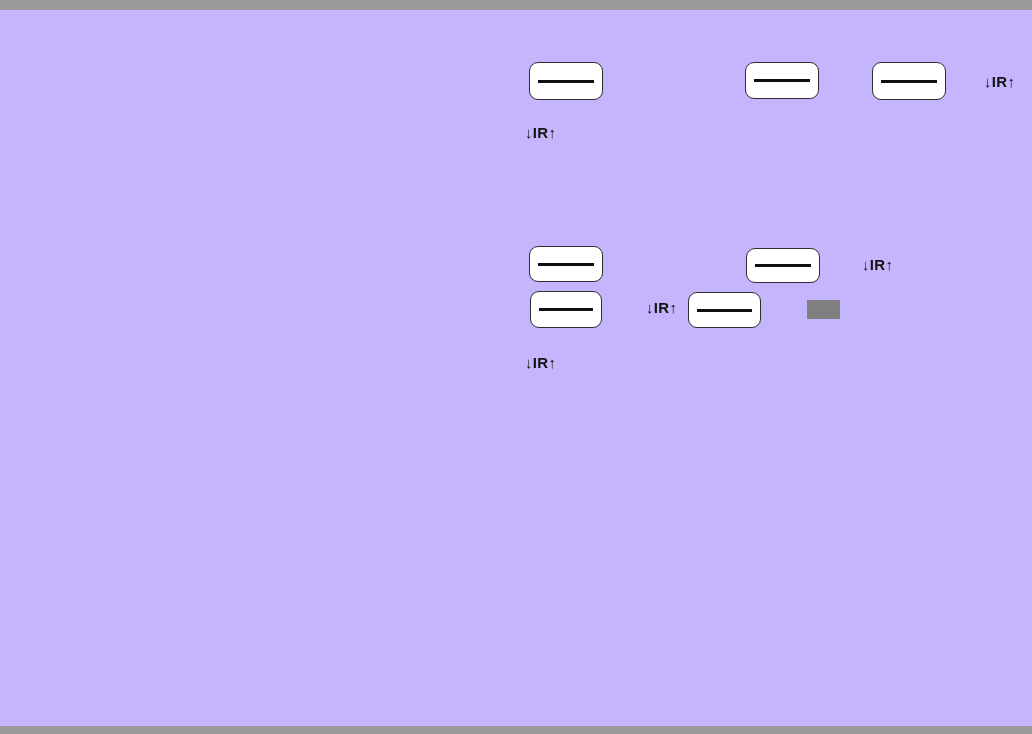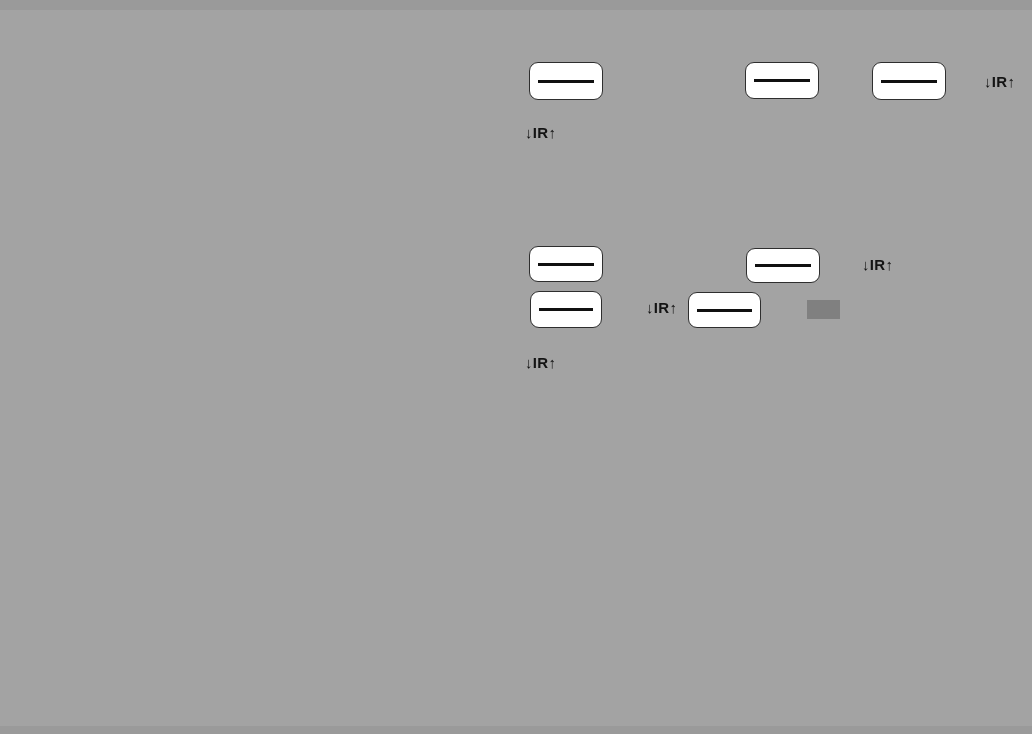--- a/index.html
+++ b/index.html
@@ -1,20 +1,20 @@
 <!DOCTYPE html>
 <html><head>
 <meta charset="utf-8">
 <style>
   html, body { margin: 0; padding: 0; background: #ffffff; }
   .page {
     position: relative;
     width: 1032px;
     height: 734px;
-    background: #a3a3a3;
+    background: #c4b5fd;
     overflow: hidden;
     font-family: "Liberation Sans", sans-serif;
   }
   .edge-bar {
     position: absolute;
     left: 0;
     width: 1032px;
     background: #9a9a9a;
   }
   .edge-bar.top { top: 0; height: 10px; }

